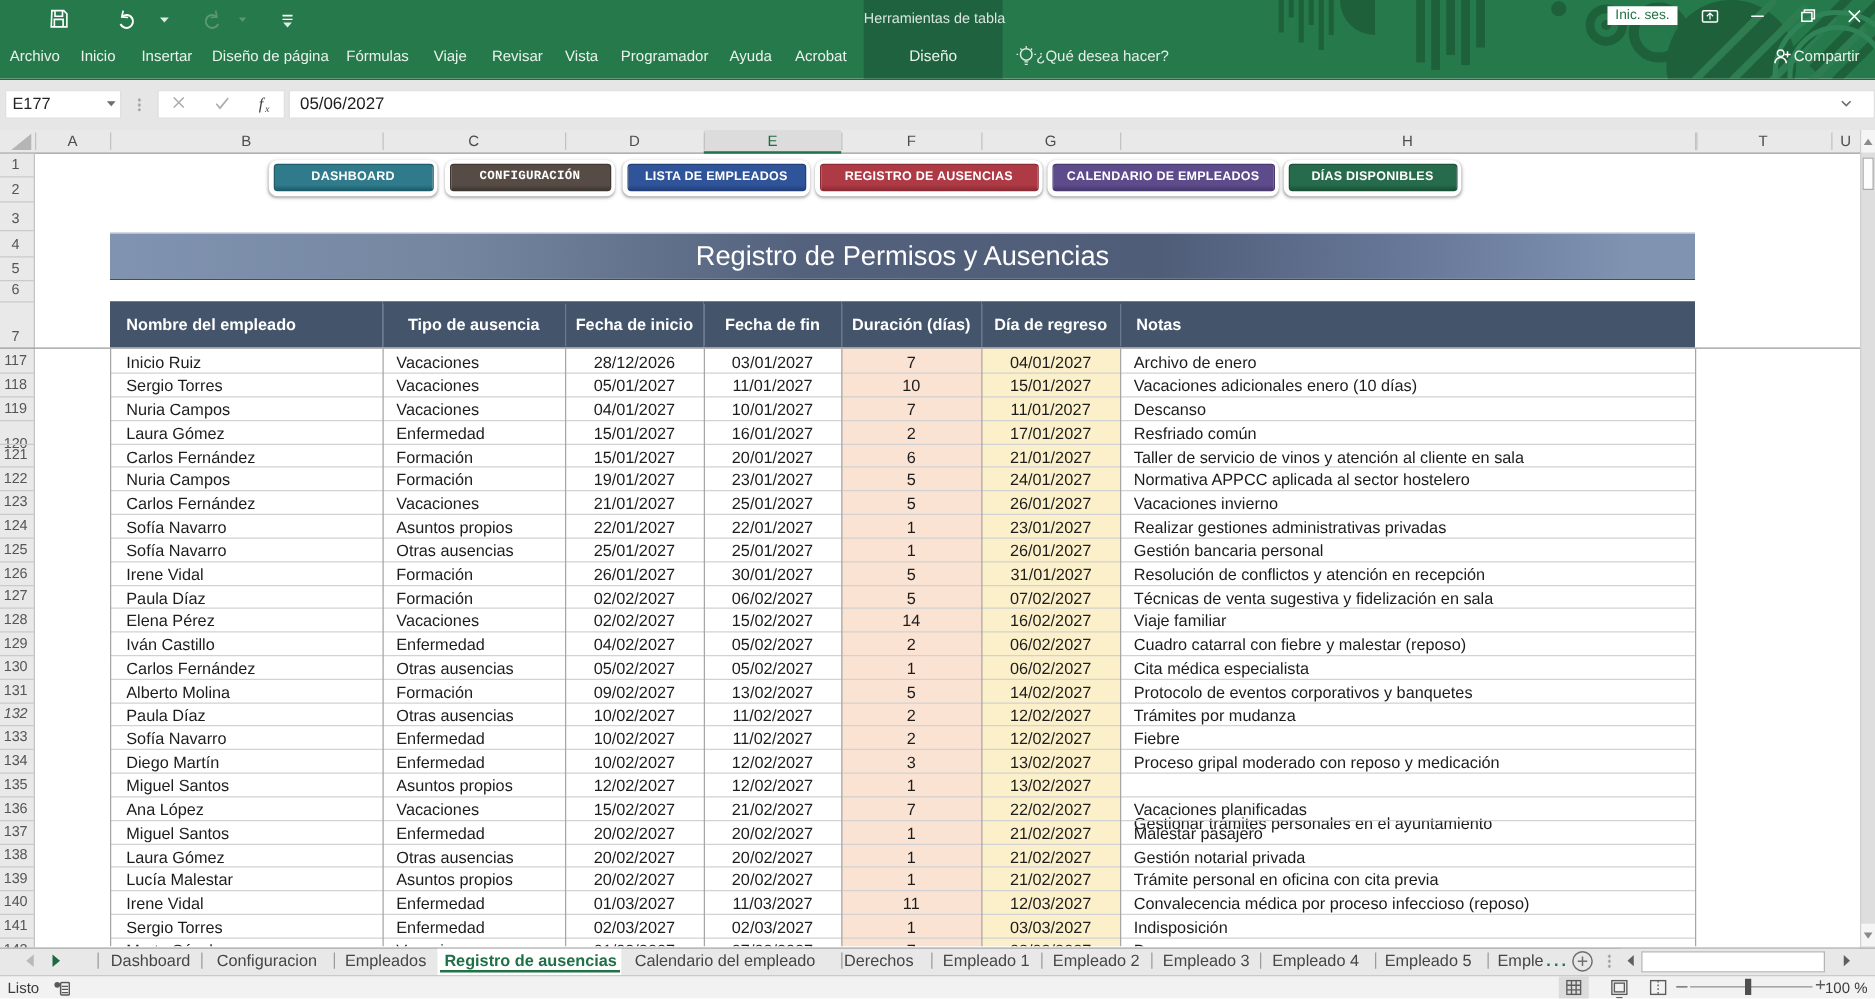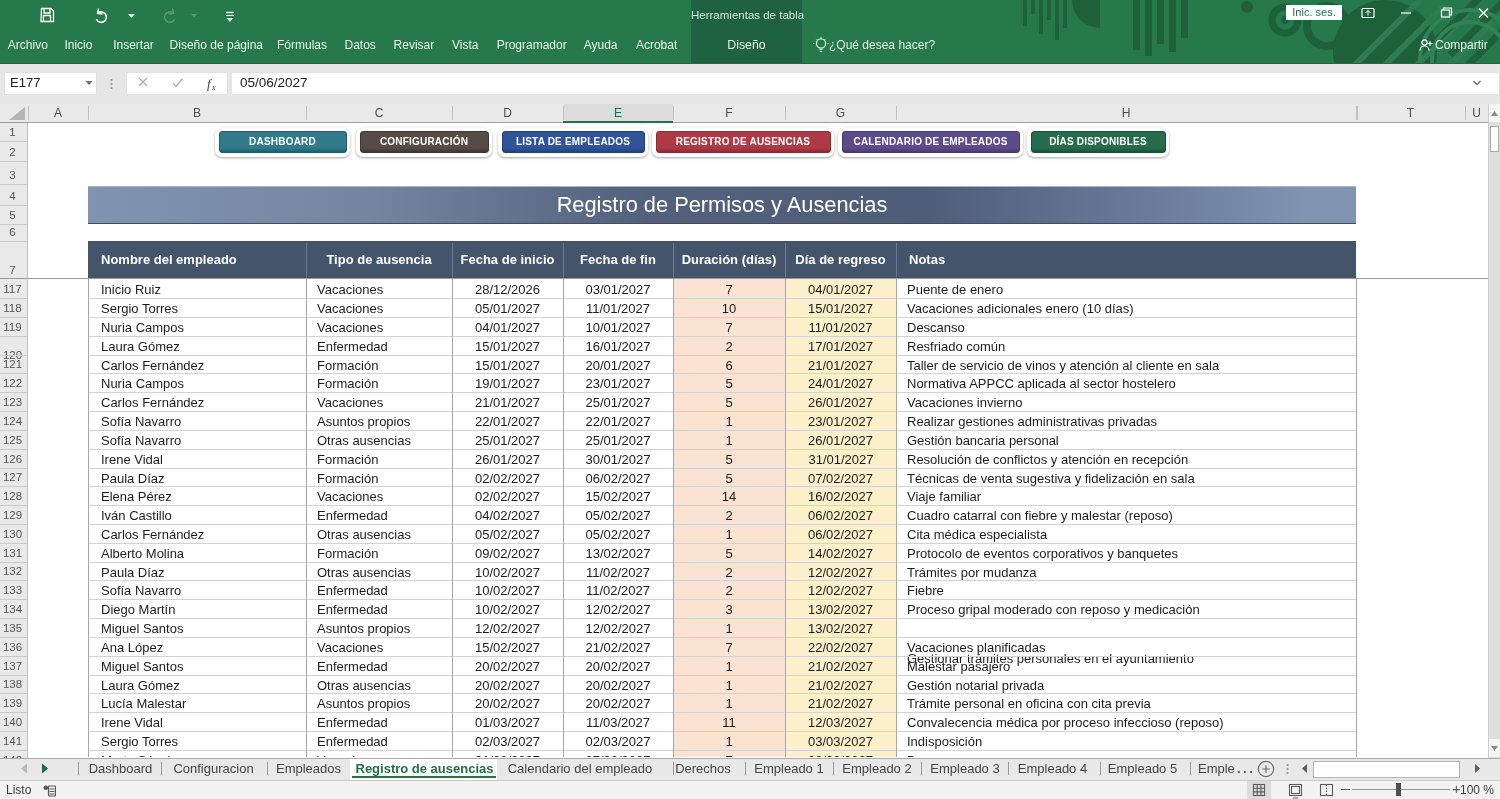--- a/index.html
+++ b/index.html
@@ -104,21 +104,21 @@
 <rect x="86.5" y="5" width="8" height="7"></rect>
         <path d="M88.5 5 v-2 h8 v7 h-2"></path>
 <path d="M124 3.5 l9 9 M133 3.5 l-9 9"></path>
 </g>
 </svg>
     <div class="ab rtab" style="left:-42.2px;width:140px;">Archivo</div>
     <div class="ab rtab" style="left:8.4px;width:140px;">Inicio</div>
     <div class="ab rtab" style="left:63.5px;width:140px;">Insertar</div>
     <div class="ab rtab" style="left:146.3px;width:140px;">Diseño de página</div>
     <div class="ab rtab" style="left:232.0px;width:140px;">Fórmulas</div>
-    <div class="ab rtab" style="left:290.2px;width:140px;">Datos</div>
+    <div class="ab rtab" style="left:290.2px;width:140px;">Viaje</div>
     <div class="ab rtab" style="left:343.9px;width:140px;">Revisar</div>
     <div class="ab rtab" style="left:395.3px;width:140px;">Vista</div>
     <div class="ab rtab" style="left:461.7px;width:140px;">Programador</div>
     <div class="ab rtab" style="left:530.6px;width:140px;">Ayuda</div>
     <div class="ab rtab" style="left:586.6px;width:140px;">Acrobat</div>
     <svg class="ab" style="left:813px;top:36px;width:16px;height:20px" viewBox="0 0 16 20">
 <g stroke="#dfeae2" stroke-width="1.2" fill="none">
         <circle cx="8" cy="7.5" r="4.6"></circle>
         <path d="M6.5 13.5 h3 M6.8 15.5 h2.4" stroke-width="1.1"></path>
         <path d="M8 0.8 v1.6 M1.5 7.5 h-1.4 M15.9 7.5 h-1.4 M3.3 2.8 l1 1 M12.7 2.8 l-1 1" stroke-width="1"></path>
@@ -217,21 +217,21 @@
     <div class="rnum" style="top:471.3px;">127</div>
     <div class="rsep" style="top:486.3px;"></div>
     <div class="rnum" style="top:490.1px;">128</div>
     <div class="rsep" style="top:505.1px;"></div>
     <div class="rnum" style="top:509.0px;">129</div>
     <div class="rsep" style="top:524.0px;"></div>
     <div class="rnum" style="top:527.8px;">130</div>
     <div class="rsep" style="top:542.8px;"></div>
     <div class="rnum" style="top:546.6px;">131</div>
     <div class="rsep" style="top:561.6px;"></div>
-    <div class="rnum" style="top:565.4px;">132</div>
+    <div class="rnum" style="top:565.4px;font-style:italic;">132</div>
     <div class="rsep" style="top:580.4px;"></div>
     <div class="rnum" style="top:584.2px;">133</div>
     <div class="rsep" style="top:599.2px;"></div>
     <div class="rnum" style="top:603.1px;">134</div>
     <div class="rsep" style="top:618.1px;"></div>
     <div class="rnum" style="top:621.9px;">135</div>
     <div class="rsep" style="top:636.9px;"></div>
     <div class="rnum" style="top:640.7px;">136</div>
     <div class="rsep" style="top:655.7px;"></div>
     <div class="rnum" style="top:659.5px;">137</div>
@@ -244,21 +244,21 @@
     <div class="rsep" style="top:731.0px;"></div>
     <div class="rnum" style="top:734.8px;">141</div>
     <div class="rsep" style="top:749.8px;"></div>
     <div class="rnum" style="top:753.6px;">142</div>
     <div class="btnw" style="left:215px;width:135px;">
       <div class="btn" style="background:linear-gradient(180deg,#2f7b8c 80%,#1d5d6b);border:1px solid #1d5d6b;">
         <span>DASHBOARD</span>
       </div>
     </div>
     <div class="btnw" style="left:356px;width:136px;">
-      <div class="btn" style="background:linear-gradient(180deg,#564c45 80%,#3f3732);border:1px solid #3f3732;">
+      <div class="btn" style="background:linear-gradient(180deg,#564c45 80%,#3f3732);border:1px solid #3f3732;font-family:Liberation Mono, monospace;">
         <span>CONFIGURACIÓN</span>
       </div>
     </div>
     <div class="btnw" style="left:498px;width:150px;">
       <div class="btn" style="background:linear-gradient(180deg,#30549a 80%,#23407a);border:1px solid #23407a;">
         <span>LISTA DE EMPLEADOS</span>
       </div>
     </div>
     <div class="btnw" style="left:652px;width:182px;">
       <div class="btn" style="background:linear-gradient(180deg,#ae3a45 80%,#8c2c35);border:1px solid #8c2c35;">
@@ -291,21 +291,21 @@
     <div class="vline" style="left:785px;top:243px;height:34px;background:#6b7a90;"></div>
     <div class="vline" style="left:896px;top:243px;height:34px;background:#6b7a90;"></div>
     <div class="ab" style="left:673px;top:279.3px;width:112px;height:478.2px;background:#fbe3d4;"></div>
     <div class="ab" style="left:785px;top:279.3px;width:111px;height:478.2px;background:#fbf0c9;"></div>
     <div class="cell" style="left:101px;top:279.3px;width:203px;height:18.8px;">Inicio Ruiz</div>
     <div class="cell" style="left:317px;top:279.3px;width:133px;height:18.8px;">Vacaciones</div>
     <div class="cell ctr" style="left:452px;top:279.3px;width:111px;height:18.8px;">28/12/2026</div>
     <div class="cell ctr" style="left:563px;top:279.3px;width:110px;height:18.8px;">03/01/2027</div>
     <div class="cell ctr" style="left:673px;top:279.3px;width:112px;height:18.8px;">7</div>
     <div class="cell ctr" style="left:785px;top:279.3px;width:111px;height:18.8px;">04/01/2027</div>
-    <div class="cell" style="left:907px;top:279.3px;width:447px;height:18.8px;">Puente de enero</div>
+    <div class="cell" style="left:907px;top:279.3px;width:447px;height:18.8px;">Archivo de enero</div>
     <div class="hline" style="left:88px;top:298.1px;width:1268px;"></div>
     <div class="cell" style="left:101px;top:298.1px;width:203px;height:18.8px;">Sergio Torres</div>
     <div class="cell" style="left:317px;top:298.1px;width:133px;height:18.8px;">Vacaciones</div>
     <div class="cell ctr" style="left:452px;top:298.1px;width:111px;height:18.8px;">05/01/2027</div>
     <div class="cell ctr" style="left:563px;top:298.1px;width:110px;height:18.8px;">11/01/2027</div>
     <div class="cell ctr" style="left:673px;top:298.1px;width:112px;height:18.8px;">10</div>
     <div class="cell ctr" style="left:785px;top:298.1px;width:111px;height:18.8px;">15/01/2027</div>
     <div class="cell" style="left:907px;top:298.1px;width:447px;height:18.8px;">Vacaciones adicionales enero (10 días)</div>
     <div class="hline" style="left:88px;top:316.9px;width:1268px;"></div>
     <div class="cell" style="left:101px;top:316.9px;width:203px;height:18.8px;">Nuria Campos</div>

